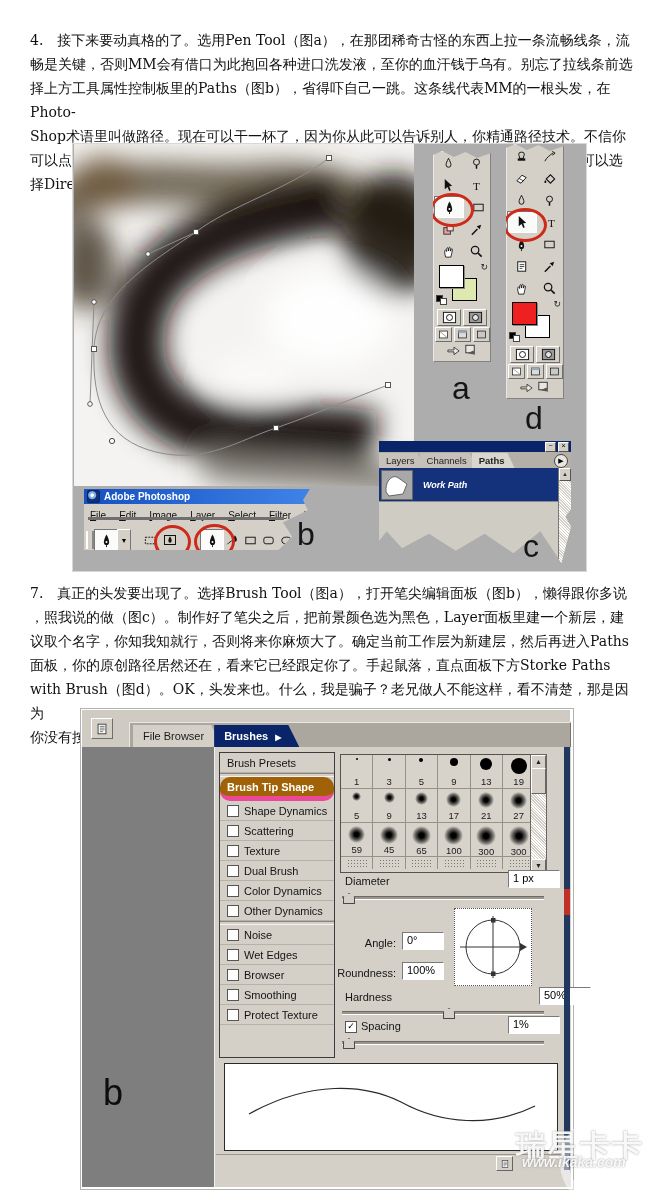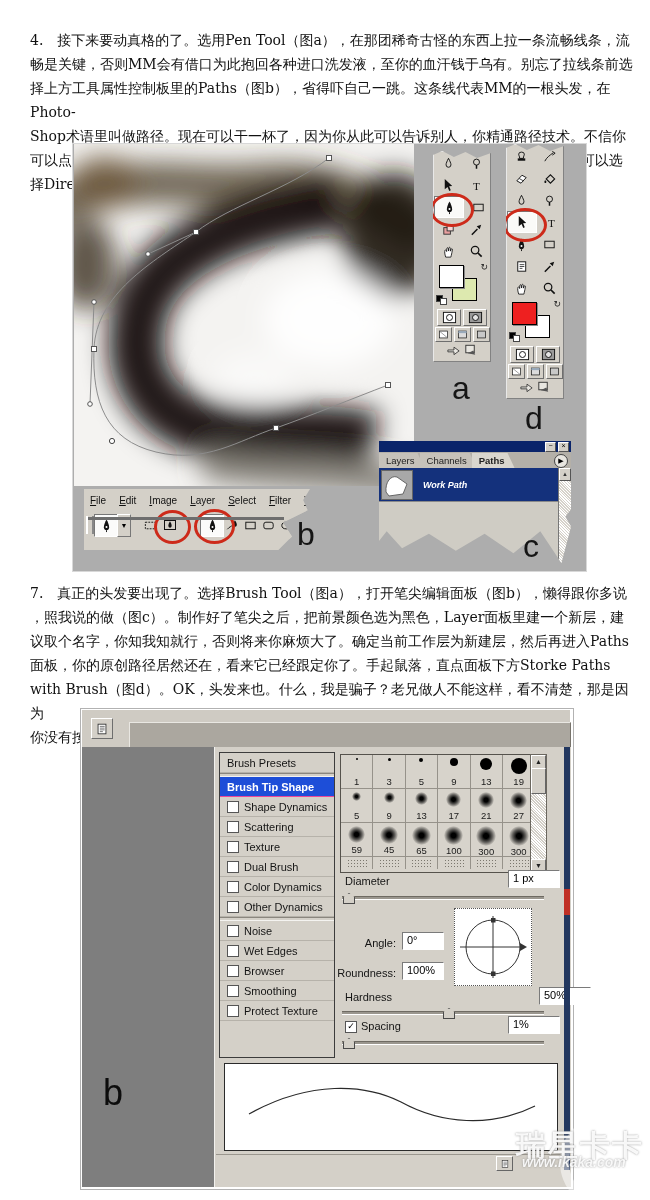--- a/index.html
+++ b/index.html
@@ -89,21 +89,21 @@
         clip-path:polygon(0 0,calc(100% - 11px) 0,100% 100%,0 100%);margin-right:-8px;}
   .ftab.active{background:#0a246a;color:#fff;font-weight:bold;z-index:2;}
   .ftab .arr{font-size:8px;margin-left:7px;}
   .f2-canvas{position:absolute;left:1px;top:38px;width:132px;height:440px;background:#7e7e7e;}
   #fig2-label{left:22px;top:368px;font-size:36px;color:#0d0d0d;}
   .f2-panel{position:absolute;left:133px;top:38px;width:356px;height:440px;background:#d4d0c8;border-left:1px solid #f2f1ee;}
 
   .leftcol{position:absolute;left:4px;top:5px;width:114px;height:304px;border:1px solid #3c3c3c;background:#d4d0c8;}
   .lrow{height:19px;display:flex;align-items:center;padding-left:7px;font-size:11px;color:#141414;
         border-bottom:1px solid #b6b2aa;gap:5px;}
-  .lrow.sel{background:#1d4ed8;color:#fff;font-weight:bold;border-bottom:1px solid #ec4899;}
+  .lrow.sel{background:#a16207;color:#fff;font-weight:bold;border-bottom:5px solid #ec4899;border-radius:10px;}
   .lsep{height:2px;border-top:1px solid #8a867e;border-bottom:1px solid #f4f3f0;}
   .cbx{width:10px;height:10px;background:#fff;border:1px solid #555;flex:0 0 auto;font-size:9px;line-height:9px;text-align:center;color:#000;}
 
   .bgrid{position:absolute;left:125px;top:7px;width:190px;height:117px;border:1px solid #55524c;background:#d7d3cb;}
   .grow{display:flex;border-bottom:1px solid #96928a;}
   .gcell{flex:0 0 31.4px;height:33px;border-right:1px solid #96928a;display:flex;flex-direction:column;
          align-items:center;justify-content:flex-start;overflow:hidden;}
   .gcell:last-child{border-right:none;}
   .gdot{margin-top:3px;border-radius:50%;background:#000;flex:0 0 auto;}
   .gdot.soft{background:radial-gradient(circle,#000 18%,rgba(0,0,0,0.55) 45%,rgba(0,0,0,0) 72%);}
@@ -461,20 +461,24 @@
         <span><svg width="15" height="15" viewBox="0 0 16 16">
             <rect x="3" y="3.5" width="9" height="8" fill="#e8e6e0" stroke="#333"></rect>
             <path d="M5 12 L13 13.5 L11 9 Z" fill="#555"></path>
           </svg></span>
       </div>
       <div class="red-ring" style="left: -4px; top: 63px; width: 38px; height: 28px;"></div>
     </div>
   <div class="fig-label" style="left:433px;top:258px;width:56px;text-align:center;">d</div>
 
   <div id="pswin">
+    <div class="pstitle">
+      <span class="psicon"></span>
+      <span>Adobe Photoshop</span>
+    </div>
     <div class="psmenus" id="psmenus">
         <span class="menu-item">File</span>
         <span class="menu-item">Edit</span>
         <span class="menu-item">Image</span>
         <span class="menu-item">Layer</span>
         <span class="menu-item">Select</span>
         <span class="menu-item">Filter</span>
         <span class="menu-item">View</span>
       </div>
     <div class="psoptions">
@@ -568,20 +572,24 @@
 
 <div id="fig2">
   <div class="f2-topbar">
     <div class="f2-iconbtn">
         <svg width="14" height="14" viewBox="0 0 16 16">
           <rect x="3.5" y="2.5" width="9" height="11" fill="#fff" stroke="#333"></rect>
           <path d="M5.5 5 H11 M5.5 7 H11 M5.5 9 H11 M5.5 11 H9" stroke="#555" stroke-width="0.9"></path>
         </svg>
       </div>
     <div class="f2-well"></div>
+    <div class="ftabs" id="f2tabs">
+        <span class="ftab">File Browser</span>
+        <span class="ftab active">Brushes<span class="arr">▶</span></span>
+      </div>
   </div>
   <div class="f2-canvas"></div>
   <div class="fig-label" id="fig2-label">b</div>
 
   <div class="f2-panel">
     <div class="leftcol" id="presetlist">
         <div class="lrow">Brush Presets</div>
         <div class="lsep"></div>
         <div class="lrow sel">Brush Tip Shape</div>
         <div class="lrow">

